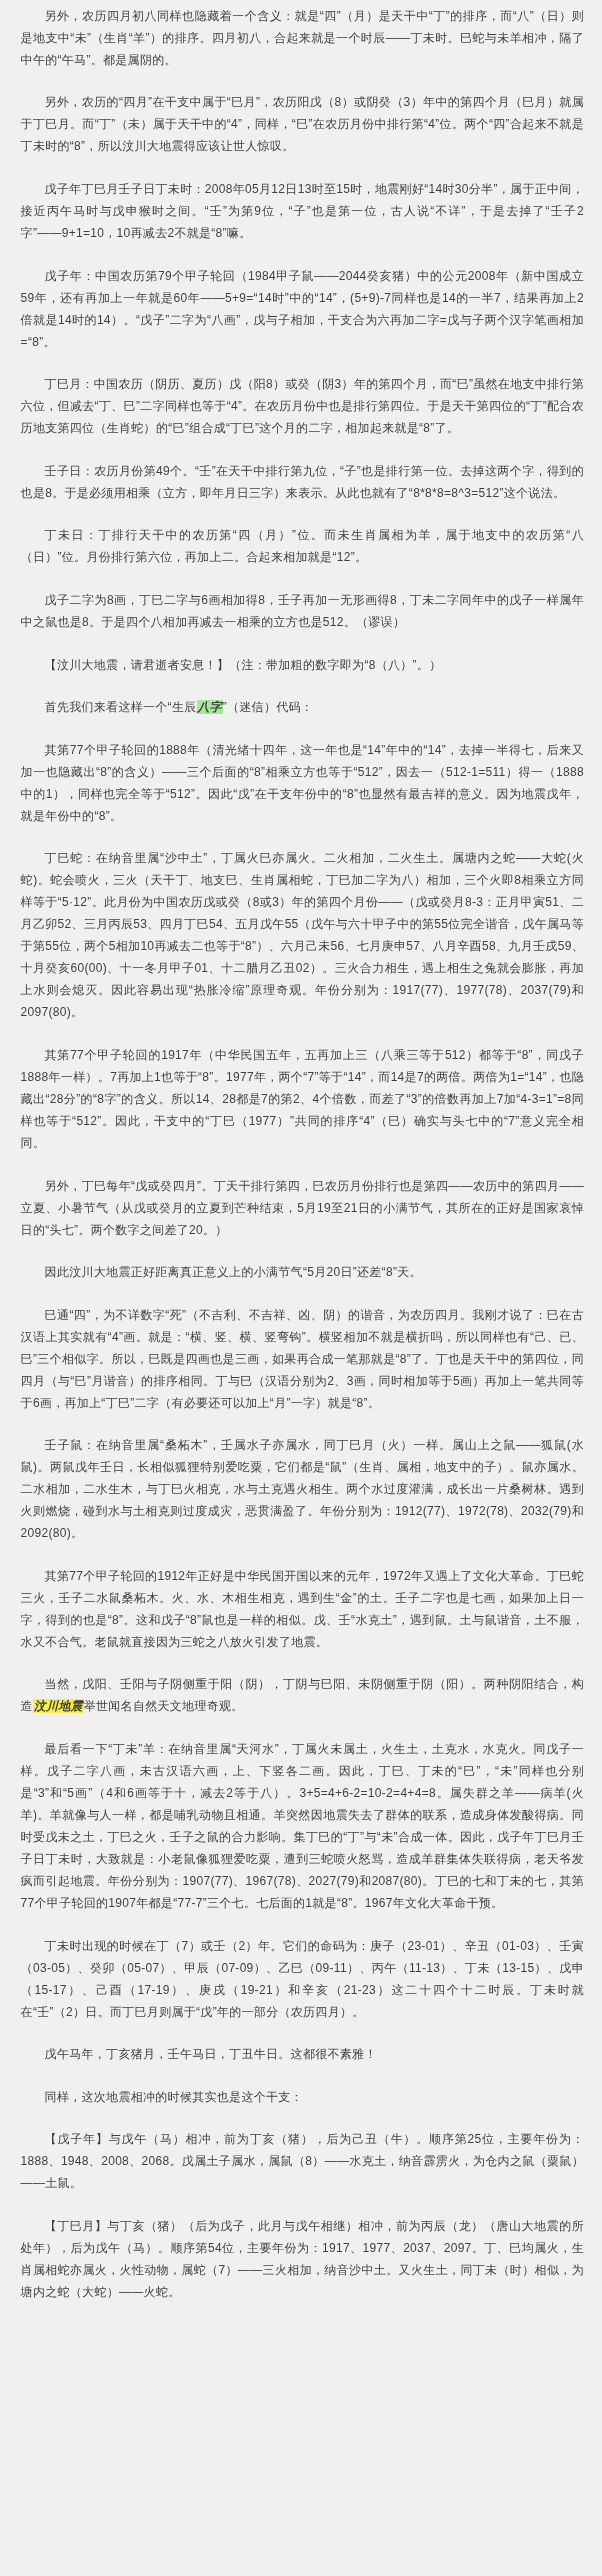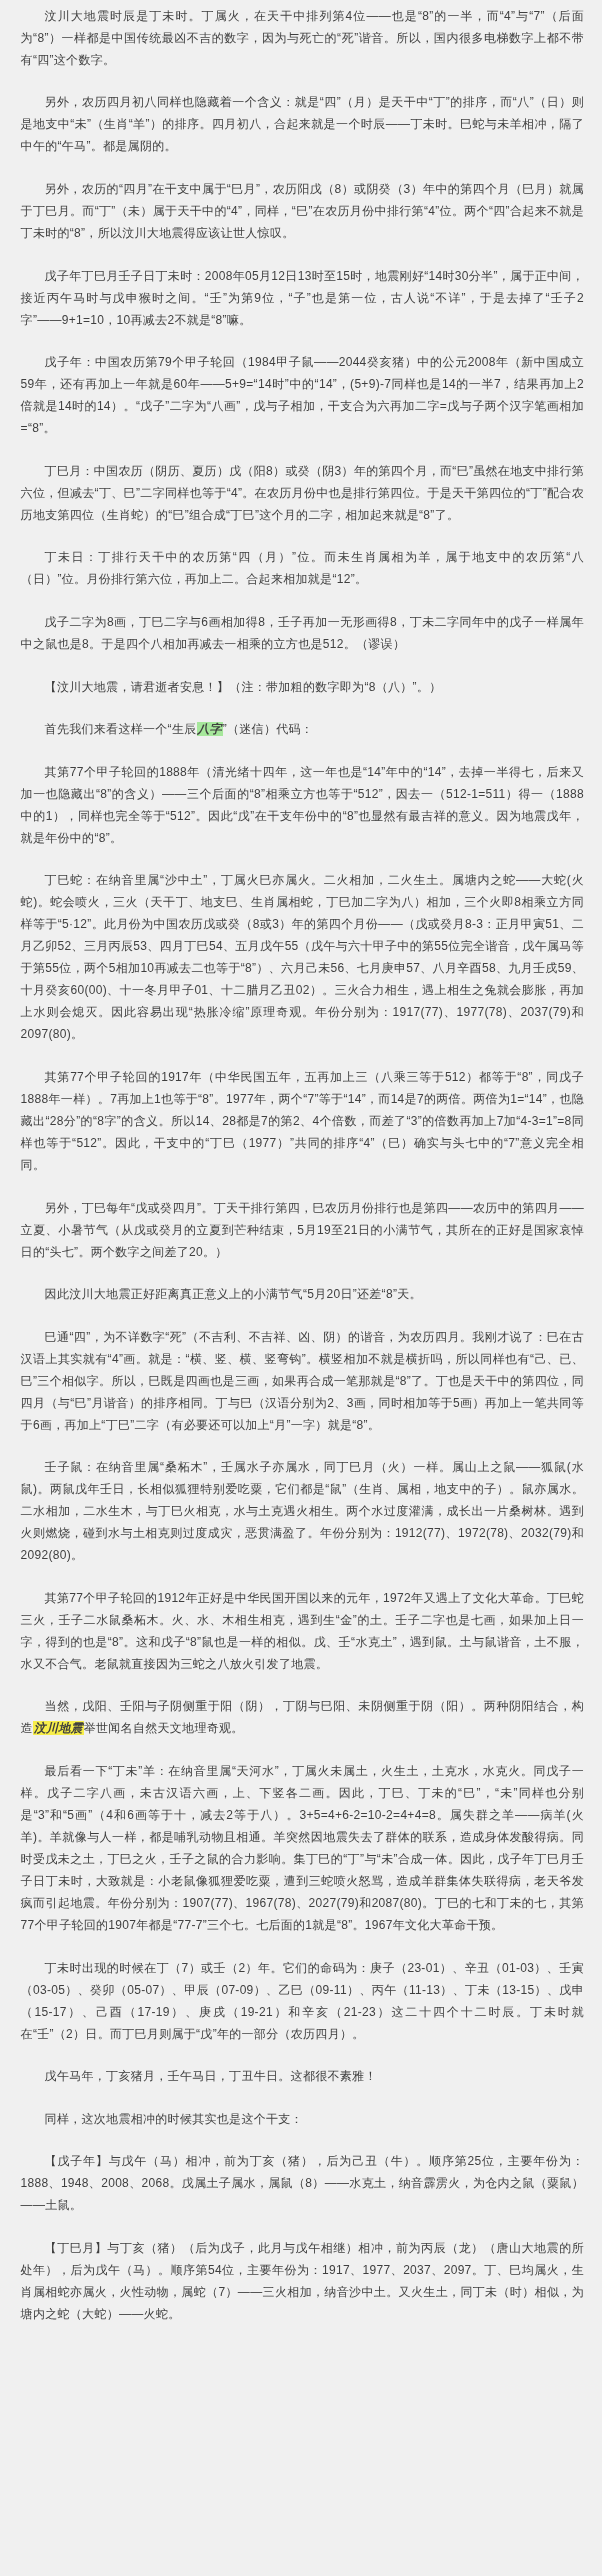--- a/index.html
+++ b/index.html
@@ -30,26 +30,26 @@
     font-style:italic;
   }
   .hl-green{background:var(--hl-green,#a6e79b);}
   .hl-yellow{background:var(--hl-yellow,#f7ee4a);}
 </style>
 </head>
 <body>
 
 <div class="canvas" style="--bg: #f0f0f0; --text: #3f3f3f; --hl-green: #a6e79b; --hl-yellow: #f7ee4a;">
   <div class="article">
-      <p class="para"><span>汶川大地震时辰是丁未时。丁属火，在天干中排列第4位——也是“8”的一半，而“4”与“7”（后面为“8”）一样都是中国传统最凶不吉的数字，因为与死亡的“死”谐音。所以，国内很多电梯数字上都不带有“四”这个数字。</span></p>
       <p class="para"><span>另外，农历四月初八同样也隐藏着一个含义：就是“四”（月）是天干中“丁”的排序，而“八”（日）则是地支中“未”（生肖“羊”）的排序。四月初八，合起来就是一个时辰——丁未时。巳蛇与未羊相冲，隔了中午的“午马”。都是属阴的。</span></p>
       <p class="para"><span>另外，农历的“四月”在干支中属于“巳月”，农历阳戊（8）或阴癸（3）年中的第四个月（巳月）就属于丁巳月。而“丁”（未）属于天干中的“4”，同样，“巳”在农历月份中排行第“4”位。两个“四”合起来不就是丁未时的“8”，所以汶川大地震得应该让世人惊叹。</span></p>
       <p class="para"><span>戊子年丁巳月壬子日丁未时：2008年05月12日13时至15时，地震刚好“14时30分半”，属于正中间，接近丙午马时与戊申猴时之间。“壬”为第9位，“子”也是第一位，古人说“不详”，于是去掉了“壬子2字”——9+1=10，10再减去2不就是“8”嘛。</span></p>
       <p class="para"><span>戊子年：中国农历第79个甲子轮回（1984甲子鼠——2044癸亥猪）中的公元2008年（新中国成立59年，还有再加上一年就是60年——5+9=“14时”中的“14”，(5+9)-7同样也是14的一半7，结果再加上2倍就是14时的14）。“戊子”二字为“八画”，戊与子相加，干支合为六再加二字=戊与子两个汉字笔画相加=“8”。</span></p>
       <p class="para"><span>丁巳月：中国农历（阴历、夏历）戊（阳8）或癸（阴3）年的第四个月，而“巳”虽然在地支中排行第六位，但减去“丁、巳”二字同样也等于“4”。在农历月份中也是排行第四位。于是天干第四位的“丁”配合农历地支第四位（生肖蛇）的“巳”组合成“丁巳”这个月的二字，相加起来就是“8”了。</span></p>
+      <p class="para"><span>壬子日：农历月份第49个。“壬”在天干中排行第九位，“子”也是排行第一位。去掉这两个字，得到的也是8。于是必须用相乘（立方，即年月日三字）来表示。从此也就有了“8*8*8=8^3=512”这个说法。</span></p>
       <p class="para"><span>丁未日：丁排行天干中的农历第“四（月）”位。而未生肖属相为羊，属于地支中的农历第“八（日）”位。月份排行第六位，再加上二。合起来相加就是“12”。</span></p>
       <p class="para"><span>戊子二字为8画，丁巳二字与6画相加得8，壬子再加一无形画得8，丁未二字同年中的戊子一样属年中之鼠也是8。于是四个八相加再减去一相乘的立方也是512。（谬误）</span></p>
       <p class="para"><span>【汶川大地震，请君逝者安息！】（注：带加粗的数字即为“8（八）”。）</span></p>
       <p class="para"><span>首先我们来看这样一个“生辰</span><span class="hl hl-green">八字</span><span>”（迷信）代码：</span></p>
       <p class="para"><span>其第77个甲子轮回的1888年（清光绪十四年，这一年也是“14”年中的“14”，去掉一半得七，后来又加一也隐藏出“8”的含义）——三个后面的“8”相乘立方也等于“512”，因去一（512-1=511）得一（1888中的1），同样也完全等于“512”。因此“戊”在干支年份中的“8”也显然有最吉祥的意义。因为地震戊年，就是年份中的“8”。</span></p>
       <p class="para"><span>丁巳蛇：在纳音里属“沙中土”，丁属火巳亦属火。二火相加，二火生土。属塘内之蛇——大蛇(火蛇)。蛇会喷火，三火（天干丁、地支巳、生肖属相蛇，丁巳加二字为八）相加，三个火即8相乘立方同样等于“5·12”。此月份为中国农历戊或癸（8或3）年的第四个月份——（戊或癸月8-3：正月甲寅51、二月乙卯52、三月丙辰53、四月丁巳54、五月戊午55（戊午与六十甲子中的第55位完全谐音，戊午属马等于第55位，两个5相加10再减去二也等于“8”）、六月己未56、七月庚申57、八月辛酉58、九月壬戌59、十月癸亥60(00)、十一冬月甲子01、十二腊月乙丑02）。三火合力相生，遇上相生之兔就会膨胀，再加上水则会熄灭。因此容易出现“热胀冷缩”原理奇观。年份分别为：1917(77)、1977(78)、2037(79)和2097(80)。</span></p>
       <p class="para"><span>其第77个甲子轮回的1917年（中华民国五年，五再加上三（八乘三等于512）都等于“8”，同戊子1888年一样）。7再加上1也等于“8”。1977年，两个“7”等于“14”，而14是7的两倍。两倍为1=“14”，也隐藏出“28分”的“8字”的含义。所以14、28都是7的第2、4个倍数，而差了“3”的倍数再加上7加“4-3=1”=8同样也等于“512”。因此，干支中的“丁巳（1977）”共同的排序“4”（巳）确实与头七中的“7”意义完全相同。</span></p>
       <p class="para"><span>另外，丁巳每年“戊或癸四月”。丁天干排行第四，巳农历月份排行也是第四——农历中的第四月——立夏、小暑节气（从戊或癸月的立夏到芒种结束，5月19至21日的小满节气，其所在的正好是国家哀悼日的“头七”。两个数字之间差了20。）</span></p>
       <p class="para"><span>因此汶川大地震正好距离真正意义上的小满节气“5月20日”还差“8”天。</span></p>
       <p class="para"><span>巳通“四”，为不详数字“死”（不吉利、不吉祥、凶、阴）的谐音，为农历四月。我刚才说了：巳在古汉语上其实就有“4”画。就是：“横、竖、横、竖弯钩”。横竖相加不就是横折吗，所以同样也有“己、已、巳”三个相似字。所以，巳既是四画也是三画，如果再合成一笔那就是“8”了。丁也是天干中的第四位，同四月（与“巳”月谐音）的排序相同。丁与巳（汉语分别为2、3画，同时相加等于5画）再加上一笔共同等于6画，再加上“丁巳”二字（有必要还可以加上“月”一字）就是“8”。</span></p>

